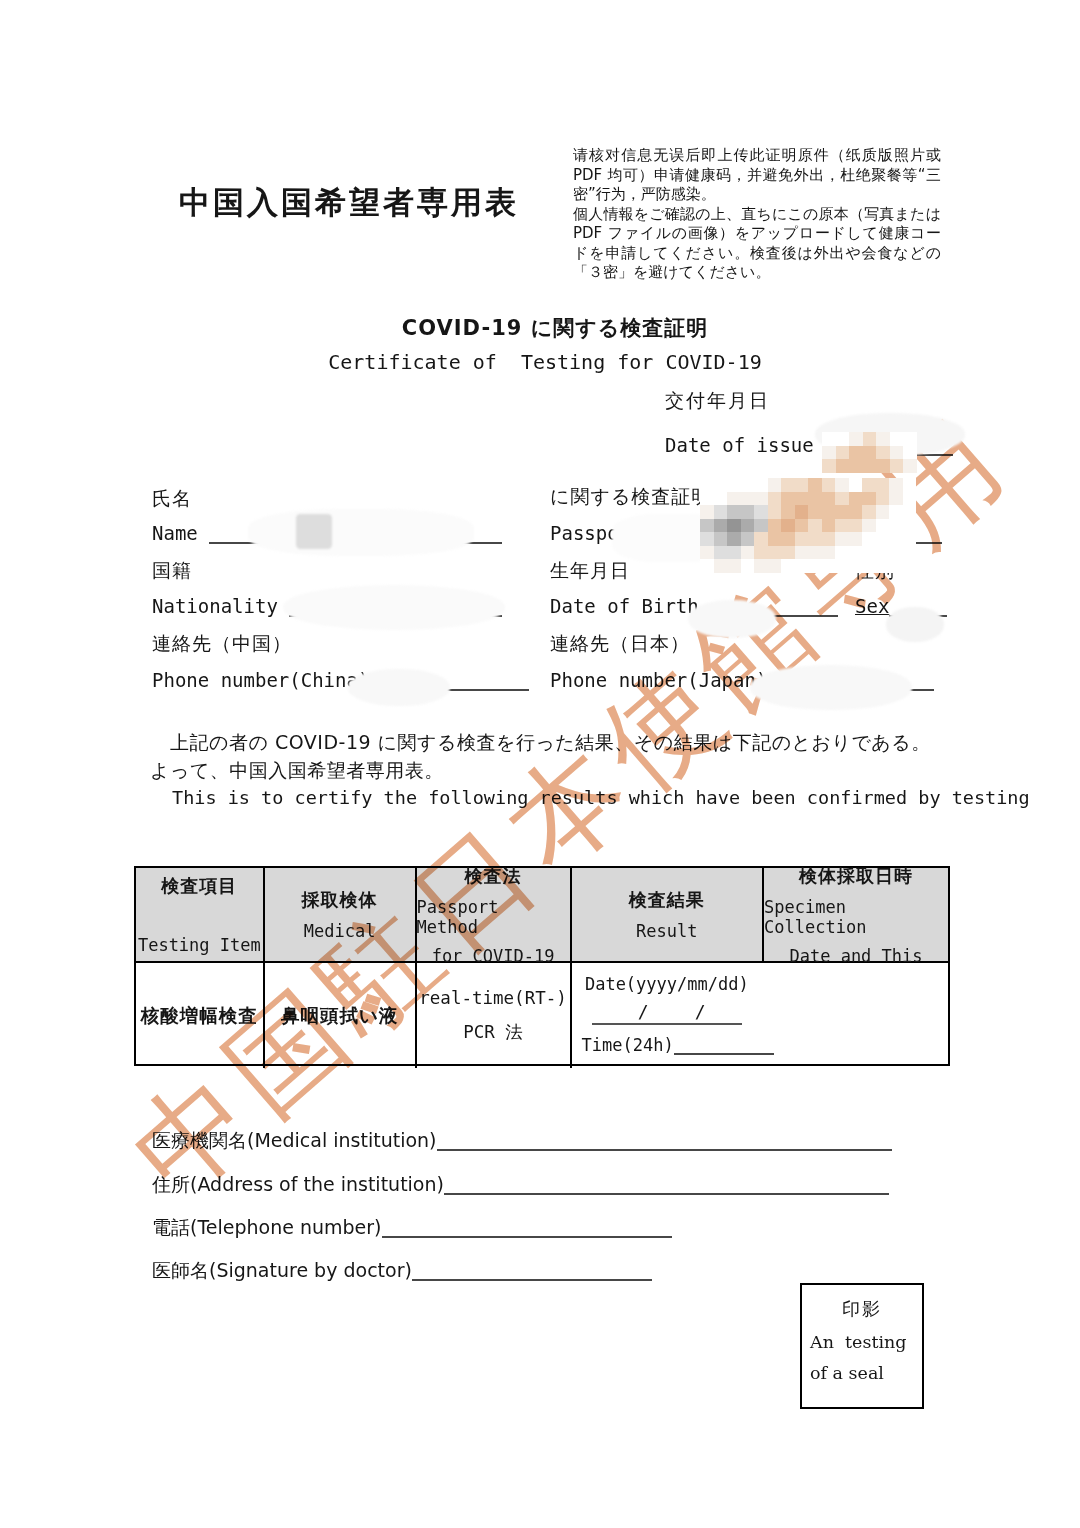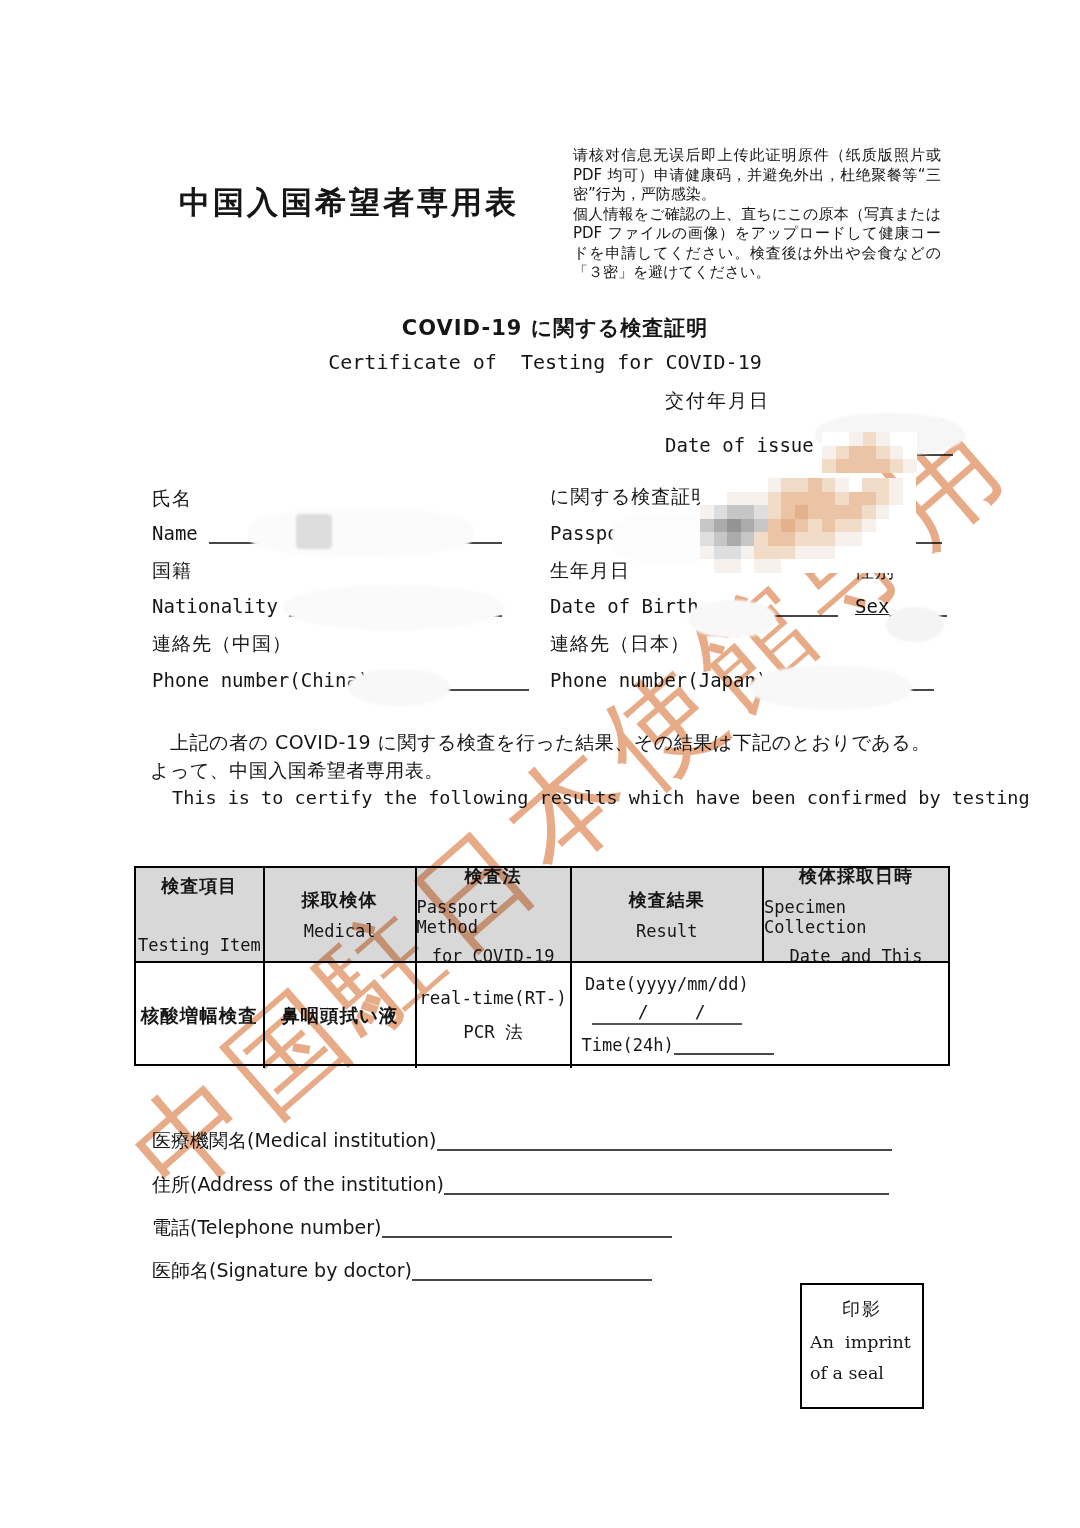--- a/index.html
+++ b/index.html
@@ -158,21 +158,21 @@
     </div>
   </div>
 
   <div class="abs brow" style="left:152px;top:1128px;"><span class="cjk">医療機関名(Medical institution)</span><span class="bl" style="width:455px;"></span></div>
   <div class="abs brow" style="left:152px;top:1172px;"><span class="cjk">住所(Address of the institution)</span><span class="bl" style="width:445px;"></span></div>
   <div class="abs brow" style="left:152px;top:1215px;"><span class="cjk">電話(Telephone number)</span><span class="bl" style="width:290px;"></span></div>
   <div class="abs brow" style="left:152px;top:1258px;"><span class="cjk">医師名(Signature by doctor)</span><span class="bl" style="width:240px;"></span></div>
 
   <div class="abs seal">
     <div class="seal-ja cjk">印影</div>
-    <div class="seal-en">An  imprint</div>
+    <div class="seal-en">An  testing</div>
     <div class="seal-en">of a seal</div>
   </div>
 
   <div class="abs watermark" style="color: rgb(226, 153, 108);">中国駐日本使館専用</div>
 
   <div class="blob" style="left:815px;top:413px;width:150px;height:43px;background:#f6f6f6;"></div>
   <div class="blob" style="left:248px;top:509px;width:226px;height:47px;background:#fbfbfb;border-radius:40%;"></div>
   <div class="blob" style="left:296px;top:514px;width:36px;height:35px;background:#dddddd;border-radius:12%;"></div>
   <div class="blob" style="left:612px;top:514px;width:120px;height:48px;background:#fcfcfc;border-radius:35%;"></div>
   <div class="blob" style="left:283px;top:585px;width:222px;height:45px;background:#fafafa;"></div>

